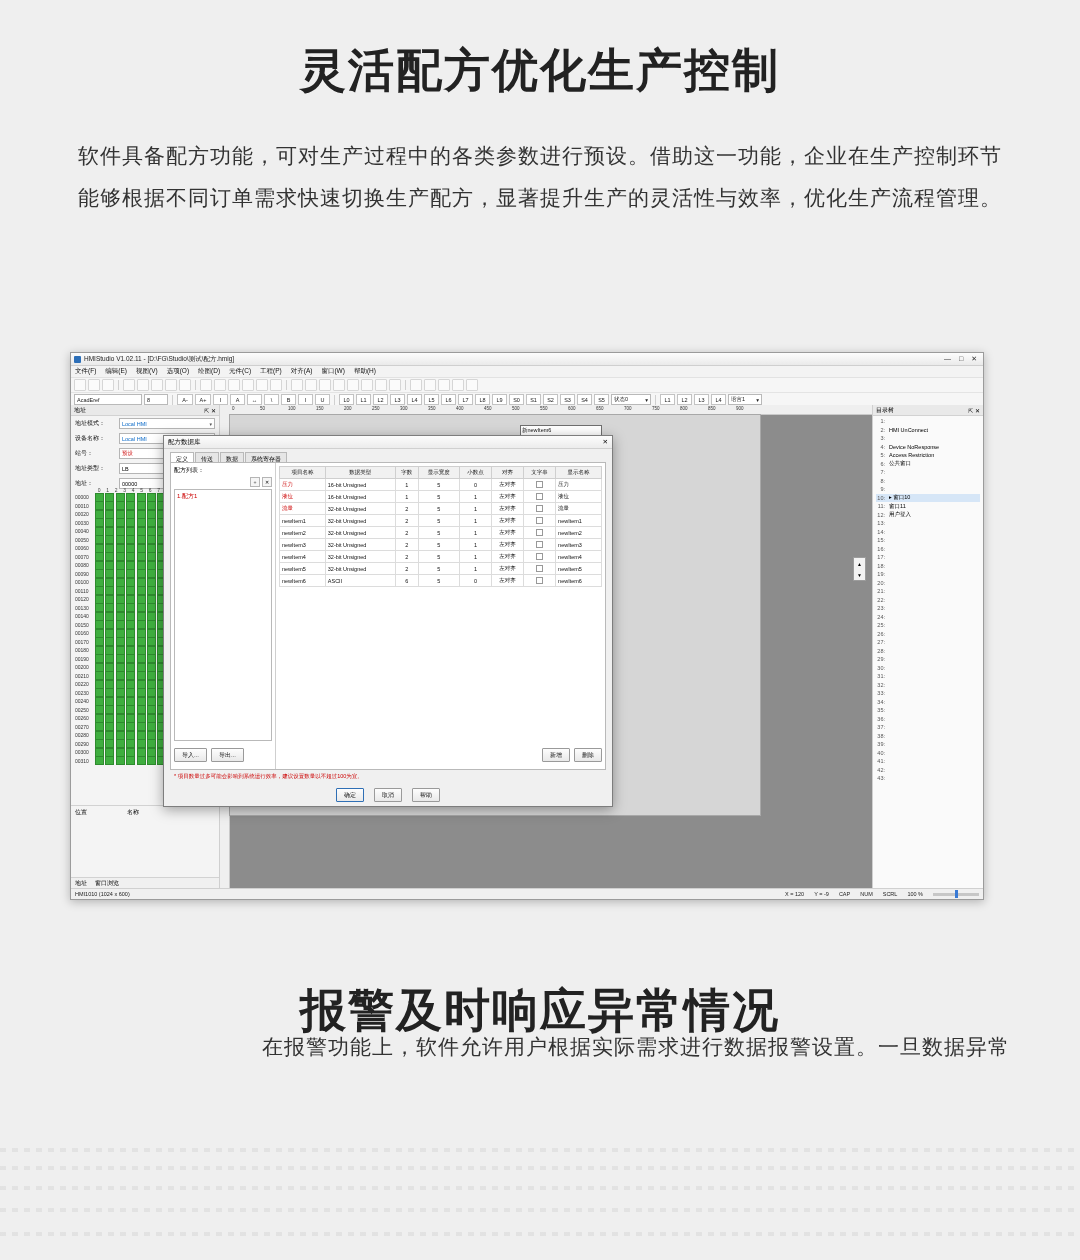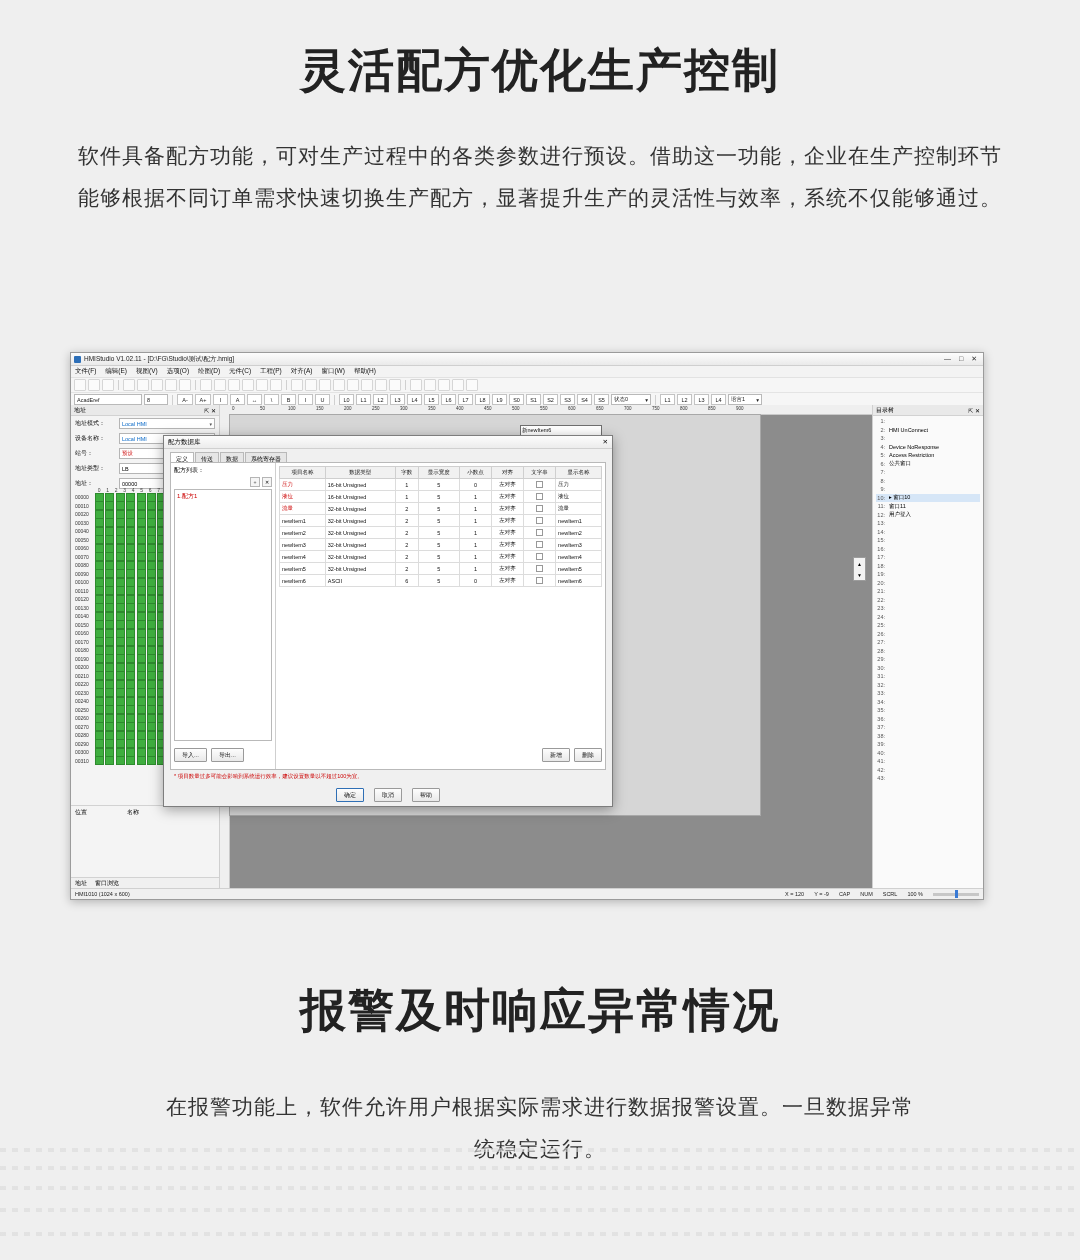--- a/index.html
+++ b/index.html
@@ -4,21 +4,21 @@
 <style>
   html,body{margin:0;padding:0;}
   body{width:1080px;height:1260px;background:#efefef;font-family:"Liberation Sans","DejaVu Sans",sans-serif;overflow:hidden;position:relative;}
 
   
   .sec-title{font-size:46px;font-weight:bold;color:#222;text-align:center;letter-spacing:2px;}
   .sec-body{font-size:21px;color:#333;line-height:42px;text-align:center;letter-spacing:1px;}
   #top-title{position:absolute;left:0;top:40px;width:1080px;}
   #top-body{position:absolute;left:70px;top:135px;width:940px;}
   #bot-title{position:absolute;left:0;top:980px;width:1080px;}
-  #bot-body{position:absolute;left:70px;top:1086px;width:940px;}
+  #bot-body{position:absolute;left:70px;top:1026px;width:940px;text-align:right;}
   #bot-body .line{display:block;}
 
   
   #app{position:absolute;left:70px;top:352px;width:912px;height:546px;background:#f0f0f0;border:1px solid #9b9b9b;box-shadow:0 2px 9px rgba(0,0,0,.25);font-size:7px;color:#000;}
   .tb{display:flex;align-items:center;}
   #titlebar{height:12px;background:linear-gradient(#fdfdfd,#eaeaea);border-bottom:1px solid #cfcfcf;padding:0 3px;justify-content:space-between;}
   #titlebar .t{font-size:6.5px;color:#222;display:flex;align-items:center;gap:3px;}
   .winbtns{display:flex;gap:8px;font-size:7px;color:#333;padding-right:3px;}
   .logo-sq{width:7px;height:7px;background:#2d6fb8;display:inline-block;border-radius:1px;}
 
@@ -98,21 +98,21 @@
   .btn.primary{border-color:#2f6fb5;}
   #dlgfoot{position:absolute;left:0;right:0;bottom:4px;display:flex;justify-content:center;gap:10px;}
 
   
   .noise{position:absolute;left:0;width:1080px;height:4px;background:repeating-linear-gradient(90deg,#d8d8d8 0 6px,#efefef 6px 12px);opacity:.55;}
 </style>
 </head>
 <body>
 
 <div id="top-title" class="sec-title">灵活配方优化生产控制</div>
-<div id="top-body" class="sec-body">软件具备配方功能，可对生产过程中的各类参数进行预设。借助这一功能，企业在生产控制环节能够根据不同订单需求快速切换生产配方，显著提升生产的灵活性与效率，系统不仅能够通过。</div>
+<div id="top-body" class="sec-body">软件具备配方功能，可对生产过程中的各类参数进行预设。借助这一功能，企业在生产控制环节能够根据不同订单需求快速切换生产配方，显著提升生产的灵活性与效率，优化生产流程管理。</div>
 
 <div id="app">
 
   <div id="titlebar" class="tb">
     <div class="t">
       <span class="logo-sq"></span>
       <span>HMIStudio V1.02.11 - [D:\FG\Studio\测试\配方.hmig]</span>
     </div>
     <div class="winbtns">
       <span>—</span>
@@ -1018,19 +1018,18 @@
       <div class="btn">取消</div>
       <div class="btn">帮助</div>
     </div>
   </div>
 
 </div>
 
 <div id="bot-title" class="sec-title">报警及时响应异常情况</div>
 <div id="bot-body" class="sec-body">
   <span class="line">在报警功能上，软件允许用户根据实际需求进行数据报警设置。一旦数据异常</span>
-  <span class="line">统稳定运行。</span>
 </div>
 <div class="noise" style="top:1148px;"></div>
 <div class="noise" style="top:1166px;"></div>
 <div class="noise" style="top:1186px;"></div>
 <div class="noise" style="top:1208px;"></div>
 <div class="noise" style="top:1232px;"></div>
 
 </body></html>

